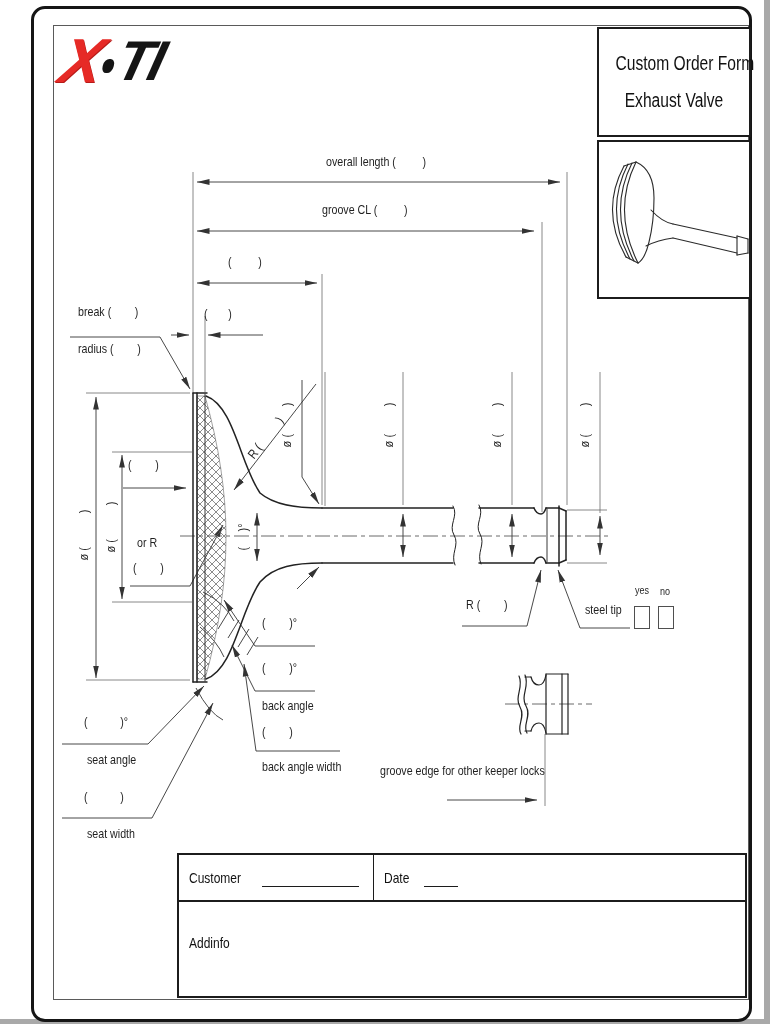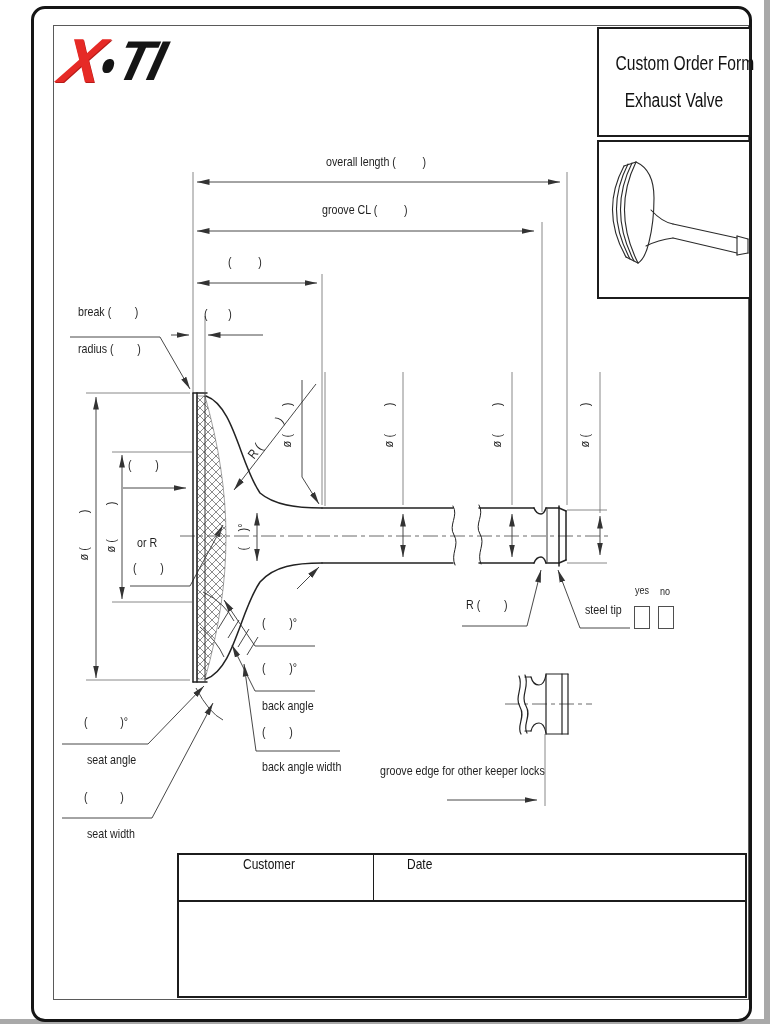--- a/index.html
+++ b/index.html
@@ -33,21 +33,21 @@
   .lbl.small{font-size:11px;}
   .rot{transform-origin:center;transform:translate(-50%,-50%) rotate(-90deg) scaleX(0.85);}
   .rotf{transform-origin:center;transform:translate(-50%,-50%) rotate(-52deg) scaleX(0.85);}
   svg{position:absolute;left:0;top:0;}
   .chk{position:absolute;width:14px;height:21px;border:1.5px solid #4f4f4f;background:#fff;}
   
   .otable{position:absolute;left:177px;top:853px;width:570px;height:145px;
           border:2px solid #1c1c1c;box-sizing:border-box;background:#fff;}
   .orow{display:flex;height:47px;border-bottom:2px solid #1c1c1c;box-sizing:border-box;}
   .ocell{display:flex;align-items:center;padding:0 10px;box-sizing:border-box;
-         border-right:1.5px solid #1c1c1c;flex-direction:column;}
+         border-right:1.5px solid #1c1c1c;}
   .ocell:last-child{border-right:none;}
   .ocell .olabel{font-size:15px;color:#111;transform:scaleX(0.8);transform-origin:left center;white-space:pre;}
   .blank{flex:1;border-bottom:1.5px solid #1c1c1c;height:1px;align-self:flex-end;margin:0 4px 13px 8px;}
   .obody{position:relative;height:94px;}
   .obody .olabel{position:absolute;left:10px;top:32px;font-size:15px;color:#111;
                  transform:scaleX(0.8);transform-origin:left center;white-space:pre;}
 </style>
 </head>
 <body>
 
@@ -242,15 +242,18 @@
     <div class="orow">
       <div class="ocell" style="width:195px">
         <span class="olabel">Customer</span>
         <span class="blank"></span>
       </div>
       <div class="ocell" style="width:98px">
         <span class="olabel">Date</span>
         <span class="blank"></span>
       </div>
     </div>
+    <div class="obody">
+      <span class="olabel">Addinfo</span>
+    </div>
   </div>
 
 </div>
 
 </body></html>

